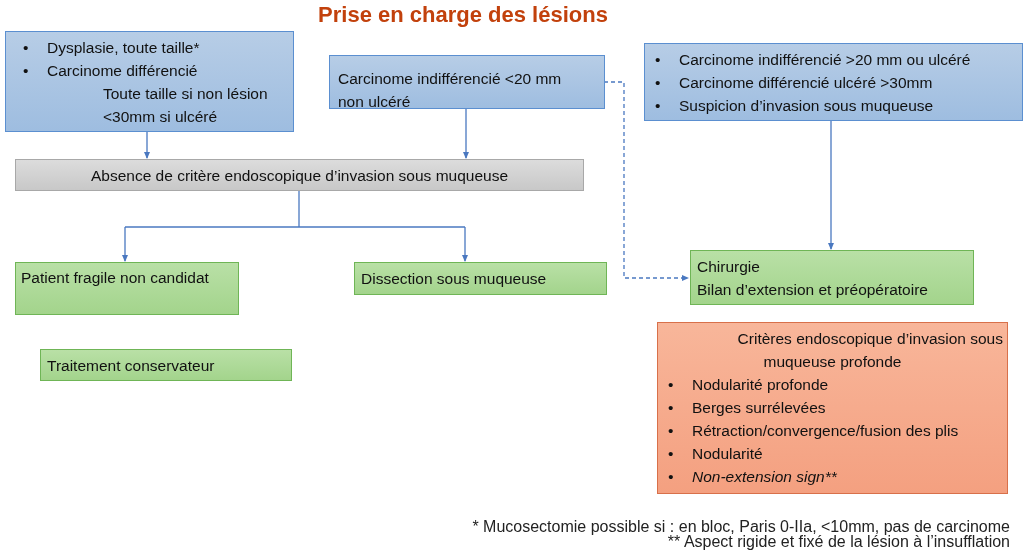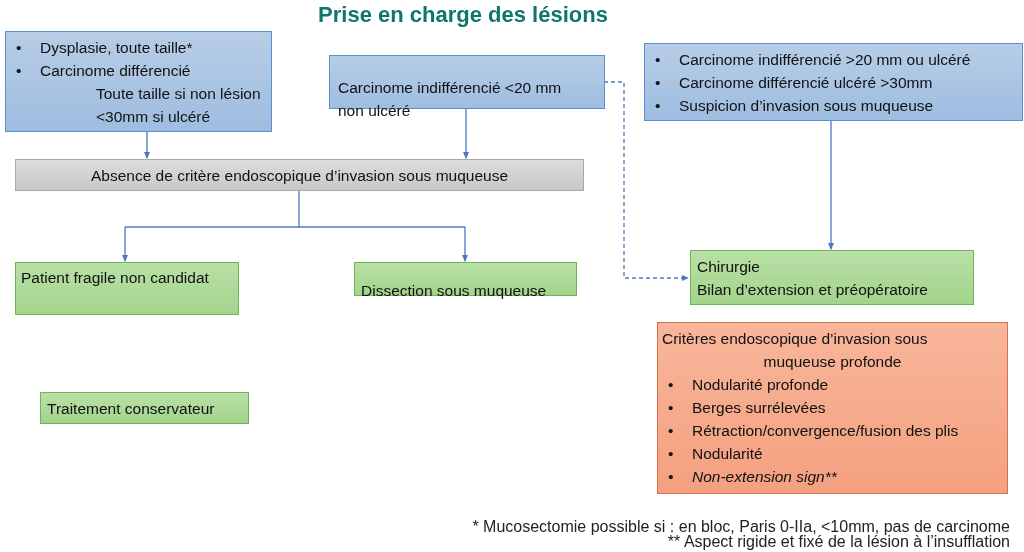--- a/index.html
+++ b/index.html
@@ -1,19 +1,19 @@
 <!DOCTYPE html>
 <html><head>
 <meta charset="utf-8">
 <style>
   html, body { margin:0; padding:0; background:#ffffff; }
   body { width:1024px; height:552px; position:relative; overflow:hidden;
          font-family:"Liberation Sans", "DejaVu Sans", sans-serif; color:#111; }
   .title { position:absolute; top:2px; left:0; width:926px; text-align:center;
-           font-size:22px; font-weight:bold; color:#0f766e; }
+           font-size:22px; font-weight:bold; color:#c2410c; }
   .box { position:absolute; box-sizing:border-box; font-size:15.5px; line-height:23px; }
   .blue { background:linear-gradient(#b7cde6, #9ebde0); border:1.5px solid #5b8fd0; }
   .gray { background:linear-gradient(#dcdcdc, #c8c8c8); border:1.5px solid #a8a8a8; }
   .green { background:linear-gradient(#b9e0a6, #a3d48c); border:1.5px solid #6fb556; }
   .orange { background:linear-gradient(#f8b69a, #f4a080); border:1.5px solid #d8704a; }
   ul { margin:0; padding:0; list-style:none; }
   li { position:relative; padding-left:30px; }
   li::before { content:"•"; position:absolute; left:6px; top:0; }
   .sub { padding-left:86px; }
   .footnote { position:absolute; right:14px; font-size:16px; color:#222; text-align:right; }
@@ -41,65 +41,65 @@
     <line x1="125" y1="227" x2="465" y2="227"></line>
     <line x1="125" y1="227" x2="125" y2="261" marker-end="url(#arr)"></line>
     <line x1="465" y1="227" x2="465" y2="261" marker-end="url(#arr)"></line>
 
     <line x1="831" y1="120" x2="831" y2="249" marker-end="url(#arr)"></line>
 
     <polyline points="604,82 624,82 624,278 688,278" stroke-dasharray="4,3" marker-end="url(#arr)"></polyline>
   </g>
 </svg>
 
-<div class="box blue" style="left:5px; top:31px; width:267px; height:101px; padding:4px 4px;">
+<div class="box blue" style="left:5px; top:31px; width:289px; height:101px; padding:4px 11px;">
   <ul>
     <li>Dysplasie, toute taille*</li>
     <li>Carcinome différencié</li>
   </ul>
   <div class="sub">Toute taille si non lésion</div>
   <div class="sub">&lt;30mm si ulcéré</div>
 </div>
 
-<div class="box blue" style="left:329px; top:55px; width:276px; height:54px; padding:20px 8px;">
+<div class="box blue" style="left:329px; top:55px; width:276px; height:54px; padding:11px 8px;">
   <div>Carcinome indifférencié &lt;20 mm</div>
   <div>non ulcéré</div>
 </div>
 
 <div class="box blue" style="left:644px; top:43px; width:379px; height:78px; padding:4px 4px;">
   <ul>
     <li>Carcinome indifférencié &gt;20 mm ou ulcéré</li>
     <li>Carcinome différencié ulcéré &gt;30mm</li>
     <li>Suspicion d’invasion sous muqueuse</li>
   </ul>
 </div>
 
 <div class="box gray" style="left:15px; top:159px; width:569px; height:32px; padding:4px 0; text-align:center;">
   <span>Absence de critère endoscopique d’invasion sous muqueuse</span>
 </div>
 
 <div class="box green" style="left:15px; top:262px; width:224px; height:53px; padding:3px 5px;">
   <div>Patient fragile non candidat</div>
 </div>
 
-<div class="box green" style="left:354px; top:262px; width:223px; height:33px; padding:16px 6px;">
+<div class="box green" style="left:354px; top:262px; width:253px; height:33px; padding:4px 6px;">
   <span>Dissection sous muqueuse</span>
 </div>
 
 <div class="box green" style="left:690px; top:250px; width:284px; height:55px; padding:4px 6px;">
   <div>Chirurgie</div>
   <div>Bilan d’extension et préopératoire</div>
 </div>
 
-<div class="box green" style="left:40px; top:349px; width:209px; height:32px; padding:4px 6px;margin-top:43px;">
+<div class="box green" style="left:40px; top:349px; width:252px; height:32px; padding:4px 6px;">
   <span>Traitement conservateur</span>
 </div>
 
 <div class="box orange" style="left:657px; top:322px; width:351px; height:172px; padding:4px 4px;">
-  <div style="text-align:left;">Critères endoscopique d’invasion sous</div>
+  <div style="text-align:right;">Critères endoscopique d’invasion sous</div>
   <div style="text-align:center;">muqueuse profonde</div>
   <ul>
     <li>Nodularité profonde</li>
     <li>Berges surrélevées</li>
     <li>Rétraction/convergence/fusion des plis</li>
     <li>Nodularité</li>
     <li class="it">Non-extension sign**</li>
   </ul>
 </div>
 

